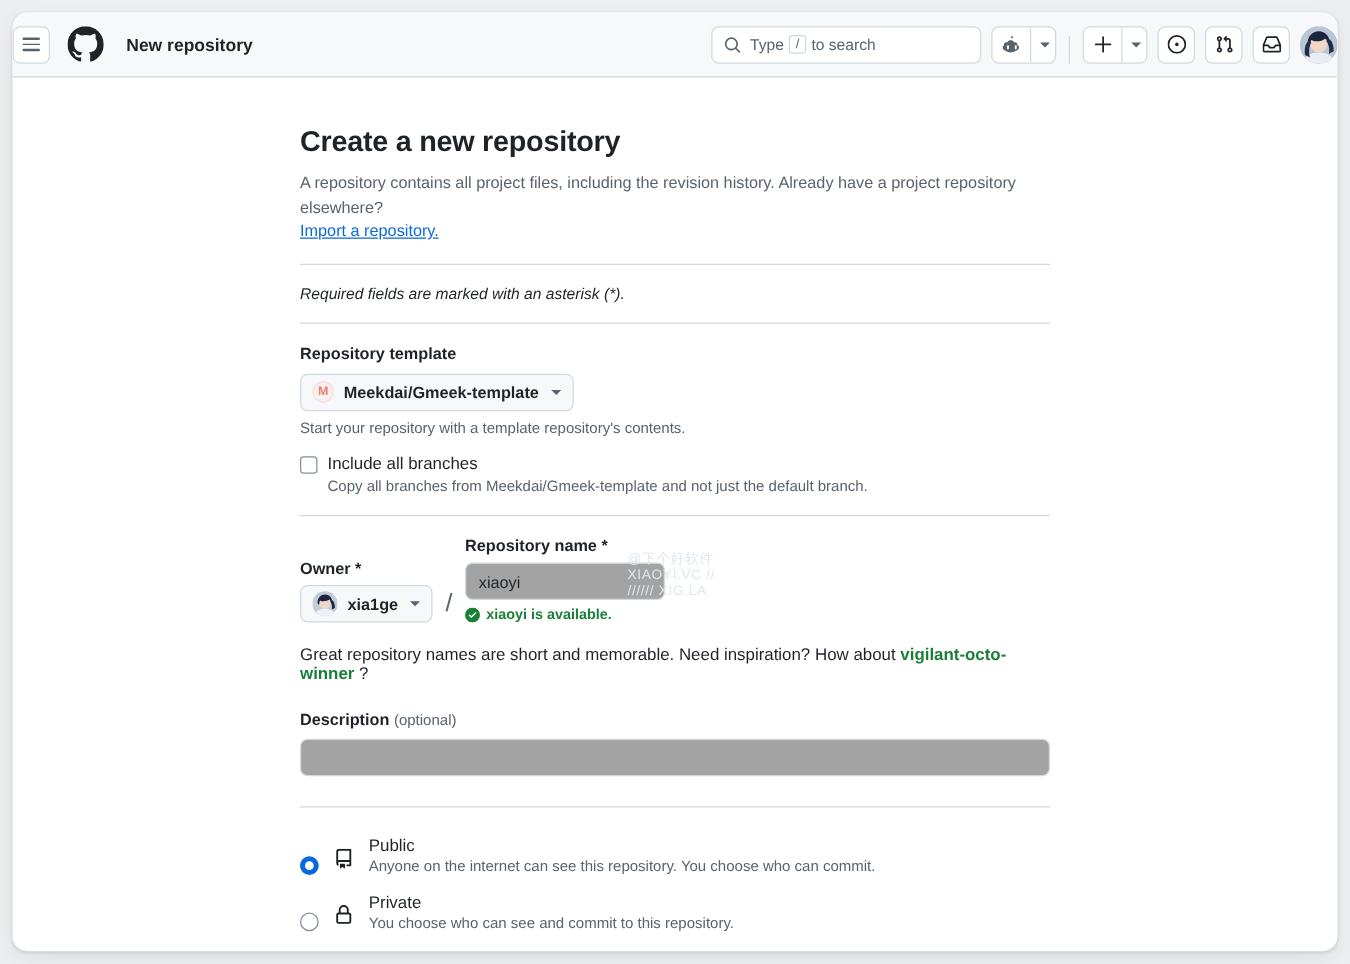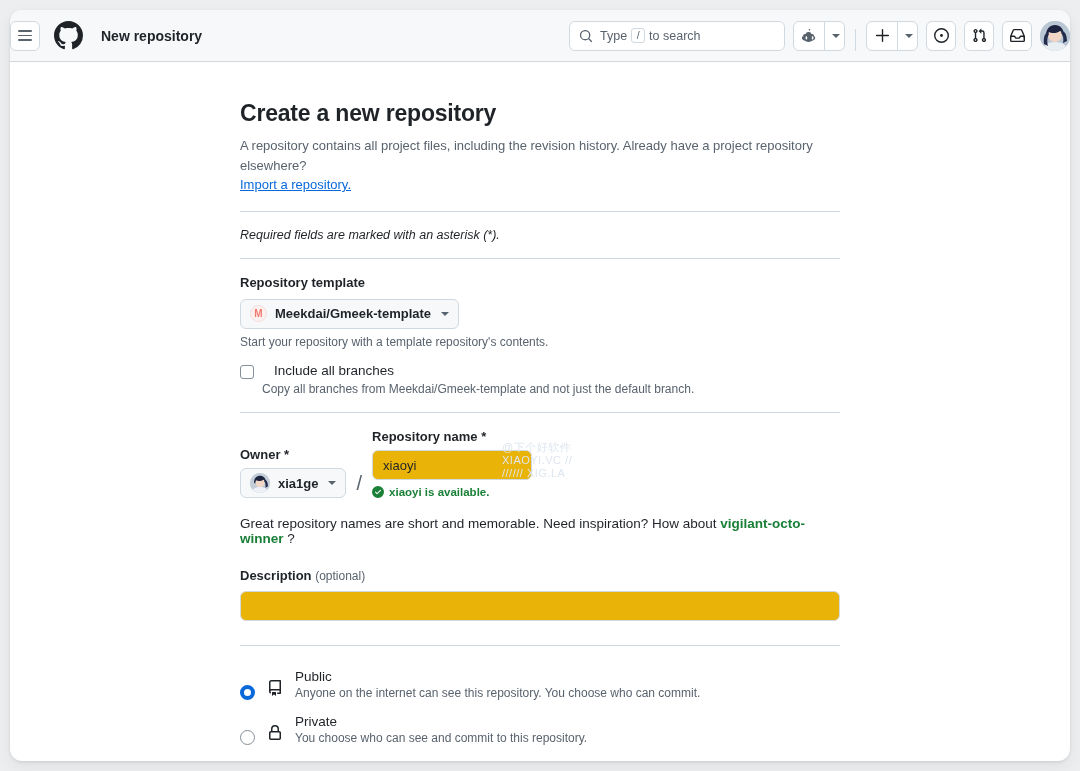--- a/index.html
+++ b/index.html
@@ -140,37 +140,37 @@
     background: #fdf1f0; border: 1px solid #f3dedd;
     display: flex; align-items: center; justify-content: center;
     font-size: 10px; font-weight: bold; color: #f0796e;
     flex: none;
   }
   .owner-avatar {
     width: 20px; height: 20px; border-radius: 50%;
     overflow: hidden; flex: none; background: #cfd6dd;
   }
 
-  .checkrow { display: flex; align-items: flex-start; gap: 20px; margin-top: 14px; }
+  .checkrow { display: flex; align-items: flex-start; gap: 8px; margin-top: 14px; }
   .chkbox {
     width: 14px; height: 14px; margin-top: 2px;
     border: 1px solid #858f99; border-radius: 3px; background: #fff;
     cursor: pointer; flex: none;
   }
   .chk-label { font-size: 13.5px; color: #1f2328; line-height: 1.25; }
   .chk-sub { font-size: 12px; color: #59636e; margin-top: 3px; margin-left: 22px; }
 
   .row-fields { display: flex; align-items: flex-end; gap: 10px; }
   .slash { font-size: 20px; color: #59636e; line-height: 30px; margin-top: 20px; }
   .col-owner { display: flex; flex-direction: column; }
   .col-name { display: flex; flex-direction: column; position: relative; }
   .text-input {
     height: 30px; width: 160px;
     border: 1px solid #d1d9e0; border-radius: 6px;
-    background: #eab308; font-size: 13px; color: #1f2328;
+    background: #a3a3a3; font-size: 13px; color: #1f2328;
     padding: 0 10px; outline: none;
     font-family: "Liberation Sans", sans-serif;
   }
   .text-input.wide { width: 600px; }
   .label-gap { margin-bottom: 6px; }
   .avail {
     display: flex; align-items: center; gap: 5px;
     font-size: 11.5px; font-weight: bold; color: #1a7f37;
     margin-top: 6px;
   }

